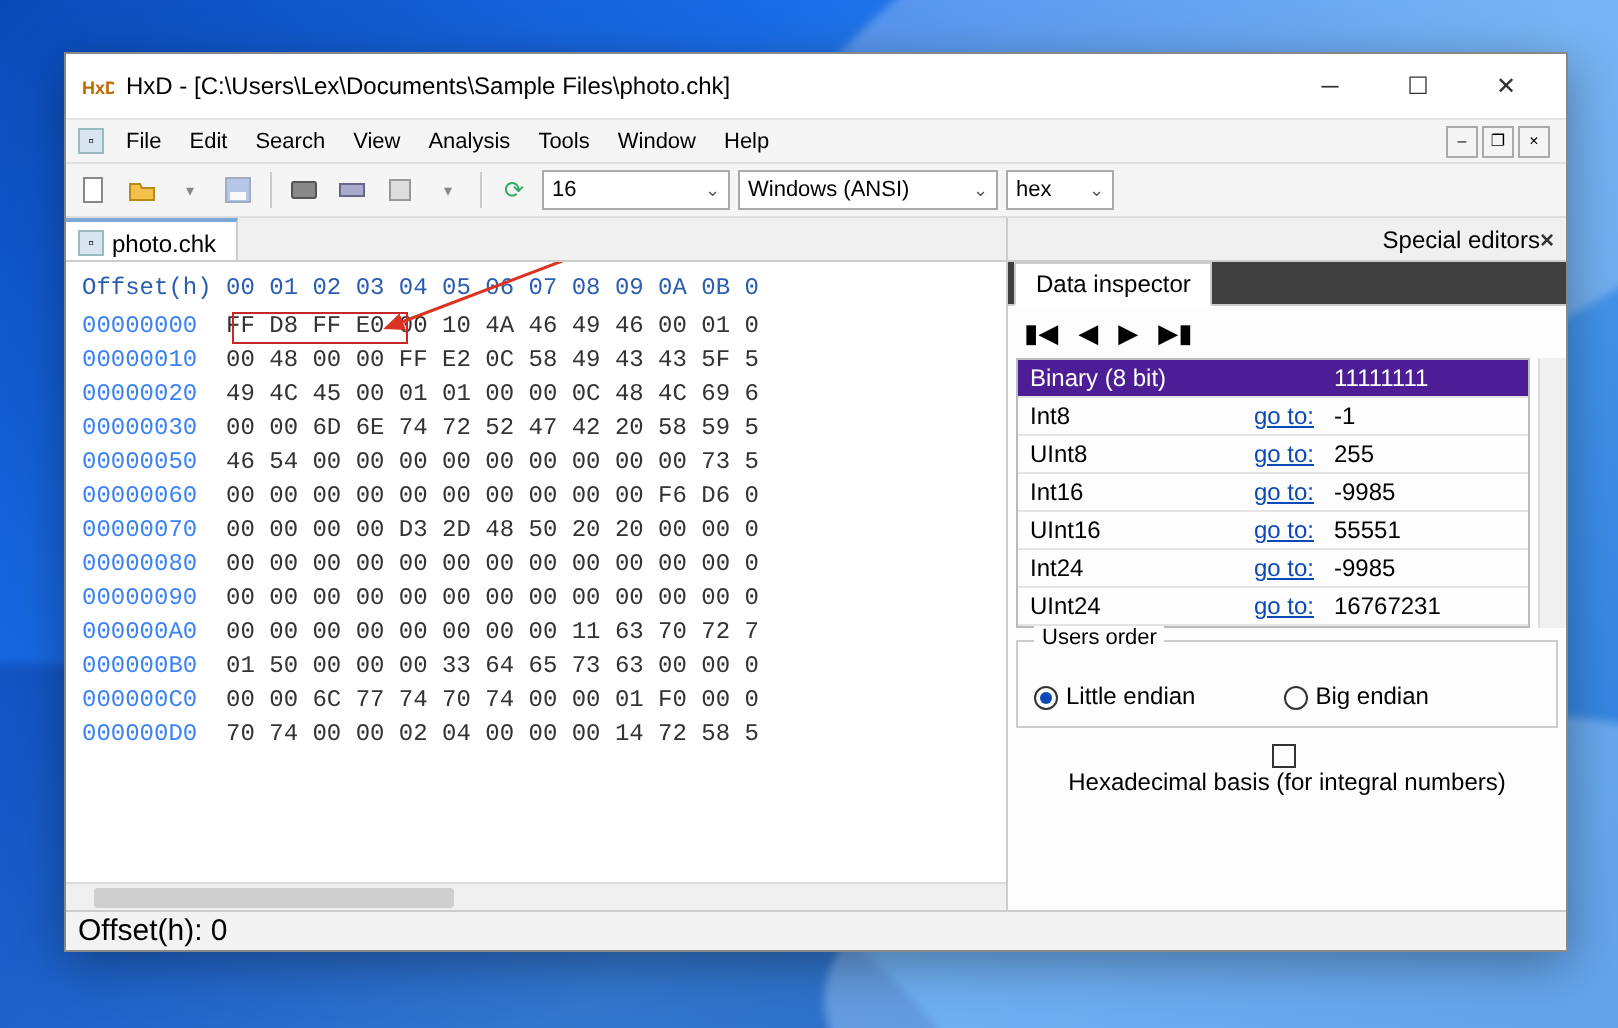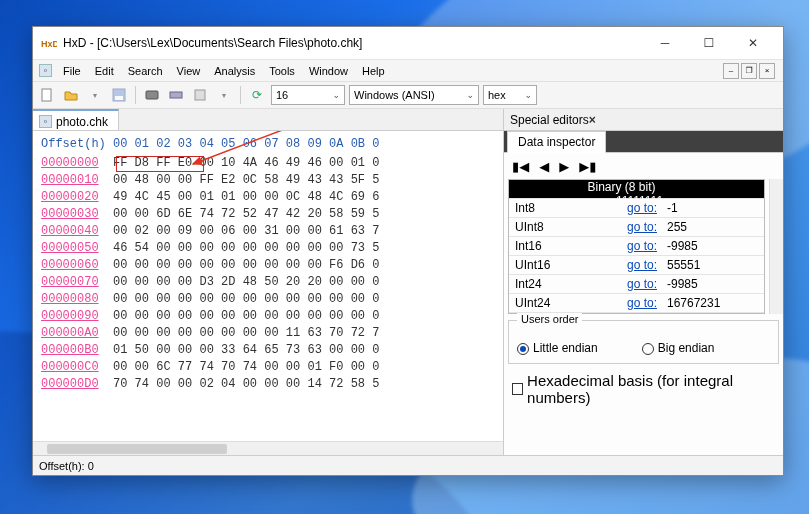--- a/index.html
+++ b/index.html
@@ -62,38 +62,38 @@
   }
   .doc-tab {
     display:flex; align-items:center; padding:2px 10px 0 6px; gap:4px;
     border-right:1px solid #ccc; background:#fff; border-top:2px solid #7aa7d8;
     font-size:12px;
   }
   .tiny-icon { width:13px; height:13px; background:#d8e4f0; border:1px solid #9bb; font-size:8px; display:flex;align-items:center;justify-content:center;}
 
   .right-panel-tab {
     margin-left:auto; width:280px; display:flex; align-items:center;
-    padding:0 6px; border-left:1px solid #ccc; justify-content:flex-start;
+    padding:0 6px; border-left:1px solid #ccc; justify-content:flex-end;
   }
   .right-panel-tab .x { font-size:12px; font-weight:bold; color:#333;}
 
   .mainrow { flex:1; display:flex; overflow:hidden; }
 
   .hex-area {
     flex:1; overflow:hidden; background:#fff;
     font-family: Consolas, "Courier New", monospace;
     font-size:12px; color:#333;
     padding:4px 0 0 8px;
     position:relative;
   }
   .hex-header {
     color:#2a5db0; padding:2px 0 4px 0;
   }
   .hex-line { white-space:pre; line-height:17px; }
-  .hex-line .off { color:#ec4899;text-decoration:underline; }
+  .hex-line .off { color:#3b82f6; }
   .sel-box {
     position:absolute;
     border:1.5px solid #c62828;
     left:83px; top:25px; width:88px; height:16px;
     pointer-events:none;
   }
   .arrow-svg {
     position:absolute; pointer-events:none;
     left:140px; top:-5px; width:130px; height:45px;
   }
@@ -110,61 +110,61 @@
   .sub-tab-row { height:22px; display:flex; border-bottom:1px solid #ccc; background:#404040;}
   .sub-tab { padding:3px 10px; background:#fff; border:1px solid #ccc; border-bottom:1px solid #fff; margin:0 0 -1px 3px; font-size:12px;}
   .nav-row { height:26px; display:flex; align-items:center; gap:10px; padding:0 8px; font-size:12px;}
   .nav-row .nb { font-family:Arial; font-size:13px; }
 
   .grid {
     border:1px solid #bbb; margin:0 4px; font-size:12px;
     display:flex; flex-direction:column;
   }
   .grow { display:flex; border-bottom:1px solid #e4e4e4; height:19px; align-items:center;}
-  .grow.hrow { background:#000000; color:#fff;flex-direction:column; }
+  .grow.hrow { background:#4c1d95; color:#fff; }
   .gc1 { width:110px; padding-left:6px; }
   .gc2 { width:42px; color:#0a4ab8; text-decoration:underline; text-align:right; padding-right:4px;}
   .hrow .gc2 { color:#fff; text-decoration:none;}
   .gc3 { flex:1; padding-left:6px; }
   .grid-scroll { width:14px; background:#f0f0f0; border-left:1px solid #ddd;}
   .grid-wrap { display:flex; }
 
   .byteorder {
     margin:6px 4px 4px 4px; border:1px solid #ccc; padding:20px 8px 8px 8px;
     position:relative; font-size:12px;
   }
   .byteorder .lg { position:absolute; top:-8px; left:8px; background:#fdfdfd; padding:0 4px; font-size:11px;}
   .radio-row { display:flex; gap:44px; align-items:center; }
   .radio { width:12px;height:12px;border:1px solid #333;border-radius:50%;display:inline-flex;align-items:center;justify-content:center;margin-right:4px; vertical-align:middle;}
   .radio.sel::after{content:"";width:6px;height:6px;background:#0a4ab8;border-radius:50%;}
   .chk { width:12px;height:12px;border:1px solid #333;display:inline-block;margin-right:4px;vertical-align:middle;}
 
-  .hexbasis { margin:4px 8px; font-size:15px; display:flex; align-items:center;}
+  .hexbasis { margin:4px 8px; font-size:12px; display:flex; align-items:center;flex-direction:column;}
 
   .statusbar {
     height:20px; border-top:1px solid #ccc; background:#f3f3f3;
-    display:flex; align-items:center; padding:0 6px; font-size:11px;
+    display:flex; align-items:center; padding:0 6px; font-size:15px;
   }
 </style>
 </head>
 <body>
 
 <div class="bg-swoosh sw1"></div>
 <div class="bg-swoosh sw2"></div>
 <div class="bg-swoosh sw3"></div>
 
 <div class="window">
 
   <div class="titlebar">
     <span class="app-icon">
       <svg width="16" height="12" viewBox="0 0 16 12">
           <text x="0" y="10" font-size="9" font-weight="bold" fill="#c06a00">HxD</text>
         </svg>
     </span>
-    <span class="title-text">HxD - [C:\Users\Lex\Documents\Search Files\photo.chk]</span>
+    <span class="title-text">HxD - [C:\Users\Lex\Documents\Sample Files\photo.chk]</span>
     <div class="win-btns">
       <div class="win-btn">─</div>
       <div class="win-btn">☐</div>
       <div class="win-btn close">✕</div>
     </div>
   </div>
 
   <div class="menubar">
     <span class="tiny-icon" style="margin:0 4px 0 2px;">▫</span>
     <span class="mi">File</span>
@@ -213,21 +213,21 @@
         </svg>
     </span>
     <span class="tb-btn">
       <svg width="14" height="14">
           <rect x="2" y="2" width="10" height="10" fill="#ddd" stroke="#999"></rect>
         </svg>
     </span>
     <span class="tb-btn" style="font-size:8px;color:#888">▾</span>
     <span class="tb-sep"></span>
     <span class="tb-btn" style="color:#3a6">⟳</span>
-    <div class="tb-input" style="width:74px">
+    <div class="tb-input" style="width:94px">
       <span>16</span>
         <span class="tb-arrow">⌄</span>
     </div>
     <div class="tb-input" style="width:130px">
       <span>Windows (ANSI)</span>
         <span class="tb-arrow">⌄</span>
     </div>
     <div class="tb-input" style="width:54px">
       <span>hex</span>
         <span class="tb-arrow">⌄</span>
@@ -246,21 +246,20 @@
   </div>
 
   <div class="mainrow">
     <div class="hex-area">
       <div class="hex-header">Offset(h)  00 01 02 03 04 05 06 07 08 09 0A 0B 0</div>
       <div id="hex-body">
           <div class="hex-line"><span class="off">00000000</span>  FF D8 FF E0 00 10 4A 46 49 46 00 01 0</div>
           <div class="hex-line"><span class="off">00000010</span>  00 48 00 00 FF E2 0C 58 49 43 43 5F 5</div>
           <div class="hex-line"><span class="off">00000020</span>  49 4C 45 00 01 01 00 00 0C 48 4C 69 6</div>
           <div class="hex-line"><span class="off">00000030</span>  00 00 6D 6E 74 72 52 47 42 20 58 59 5</div>
-          <div class="hex-line"><span class="off">00000040</span>  00 02 00 09 00 06 00 31 00 00 61 63 7</div>
           <div class="hex-line"><span class="off">00000050</span>  46 54 00 00 00 00 00 00 00 00 00 73 5</div>
           <div class="hex-line"><span class="off">00000060</span>  00 00 00 00 00 00 00 00 00 00 F6 D6 0</div>
           <div class="hex-line"><span class="off">00000070</span>  00 00 00 00 D3 2D 48 50 20 20 00 00 0</div>
           <div class="hex-line"><span class="off">00000080</span>  00 00 00 00 00 00 00 00 00 00 00 00 0</div>
           <div class="hex-line"><span class="off">00000090</span>  00 00 00 00 00 00 00 00 00 00 00 00 0</div>
           <div class="hex-line"><span class="off">000000A0</span>  00 00 00 00 00 00 00 00 11 63 70 72 7</div>
           <div class="hex-line"><span class="off">000000B0</span>  01 50 00 00 00 33 64 65 73 63 00 00 0</div>
           <div class="hex-line"><span class="off">000000C0</span>  00 00 6C 77 74 70 74 00 00 01 F0 00 0</div>
           <div class="hex-line"><span class="off">000000D0</span>  70 74 00 00 02 04 00 00 00 14 72 58 5</div>
         </div>

